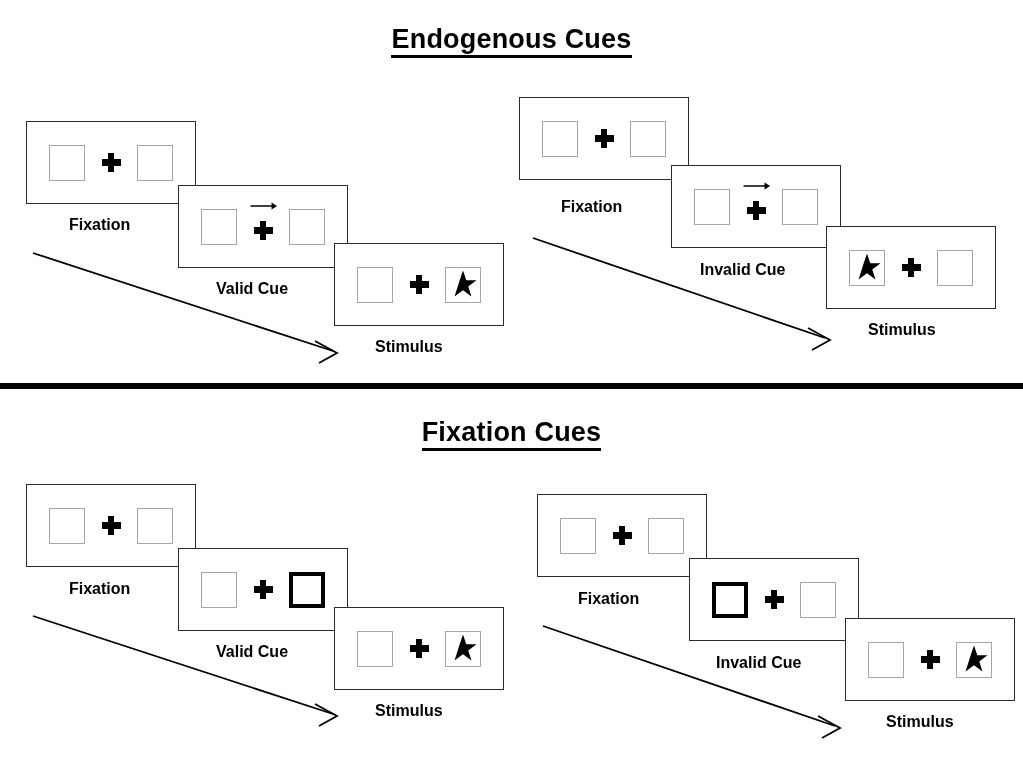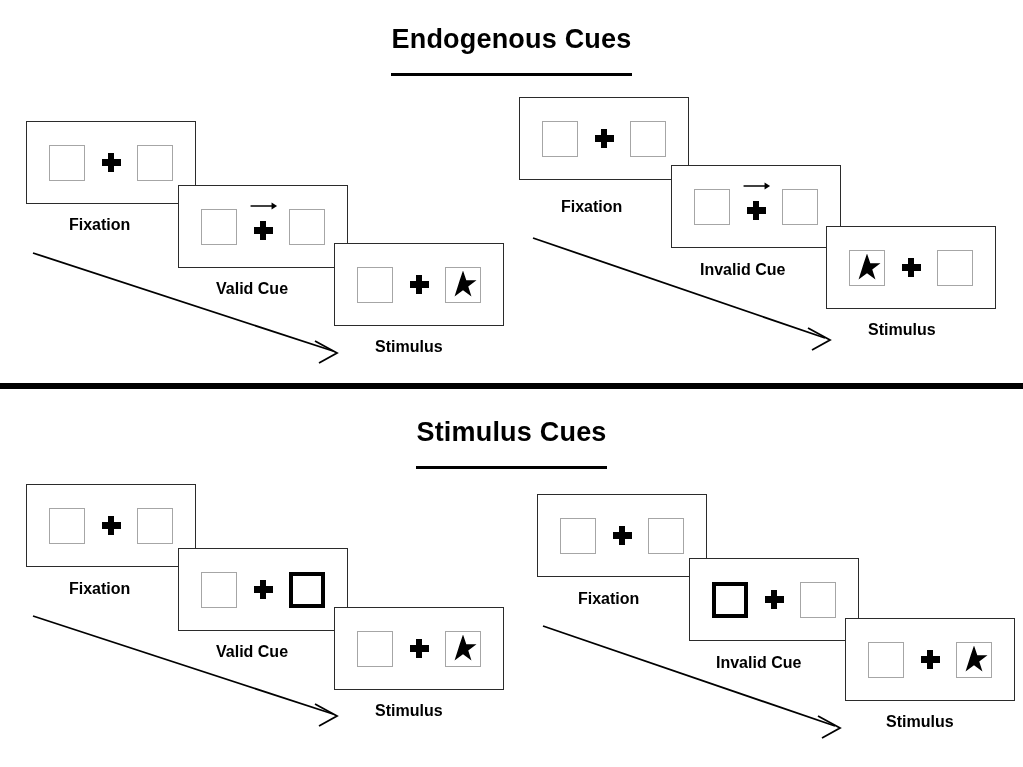--- a/index.html
+++ b/index.html
@@ -21,21 +21,21 @@
     position: absolute;
     width: 100%;
     text-align: center;
     font-size: 27px;
     font-weight: bold;
     letter-spacing: 0.2px;
     color: #000;
   }
   .section-title span {
     border-bottom: 3px solid #000;
-    padding-bottom: 19px;
+    padding-bottom: 1px;
   }
   #title-endogenous { top: 24px; left: 0; }
   #title-exogenous  { top: 417px; left: 0; }
 
   .divider {
     position: absolute;
     left: 0;
     width: 1023px;
     height: 6px;
     background: #000;
@@ -226,21 +226,21 @@
       <div class="plus"></div>
     </div>
     <div class="box"></div>
   </div>
 </div>
 <div class="panel-label" style="left:868px; top:321px;">Stimulus</div>
 
 <div class="divider"></div>
 
 <div class="section-title" id="title-exogenous">
-  <span>Stimulus Cues</span>
+  <span>Fixation Cues</span>
 </div>
 
 <svg class="flow-arrow" style="left:25px; top:608px;" width="330" height="125" viewBox="0 0 330 125">
   <line x1="8" y1="8" x2="308" y2="106" stroke="#000" stroke-width="1.8"></line>
   <polyline points="290,96 312,108 294,118" fill="none" stroke="#000" stroke-width="1.8"></polyline>
 </svg>
 
 <svg class="flow-arrow" style="left:535px; top:618px;" width="330" height="128" viewBox="0 0 330 128">
   <line x1="8" y1="8" x2="300" y2="108" stroke="#000" stroke-width="1.8"></line>
   <polyline points="283,98 305,110 287,120" fill="none" stroke="#000" stroke-width="1.8"></polyline>

